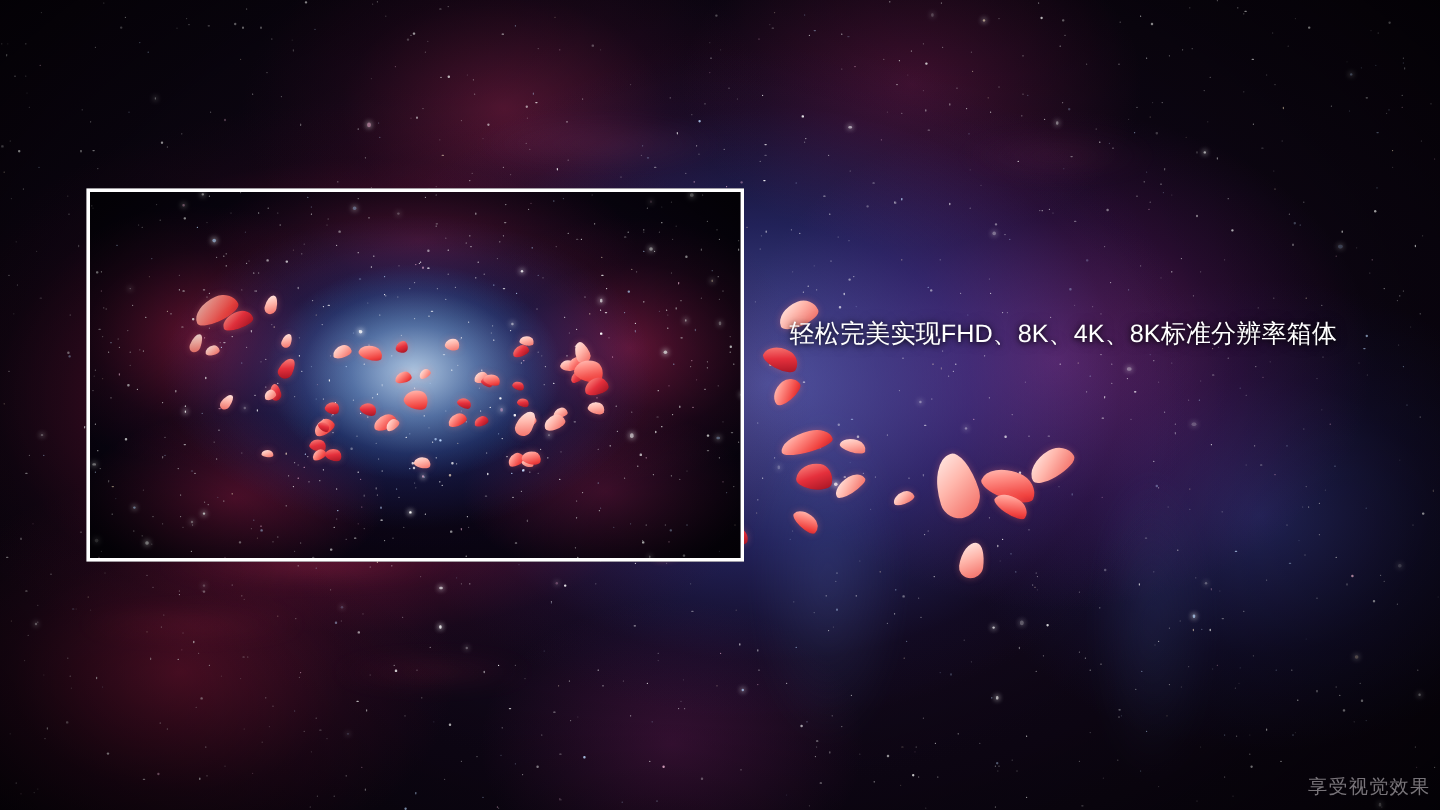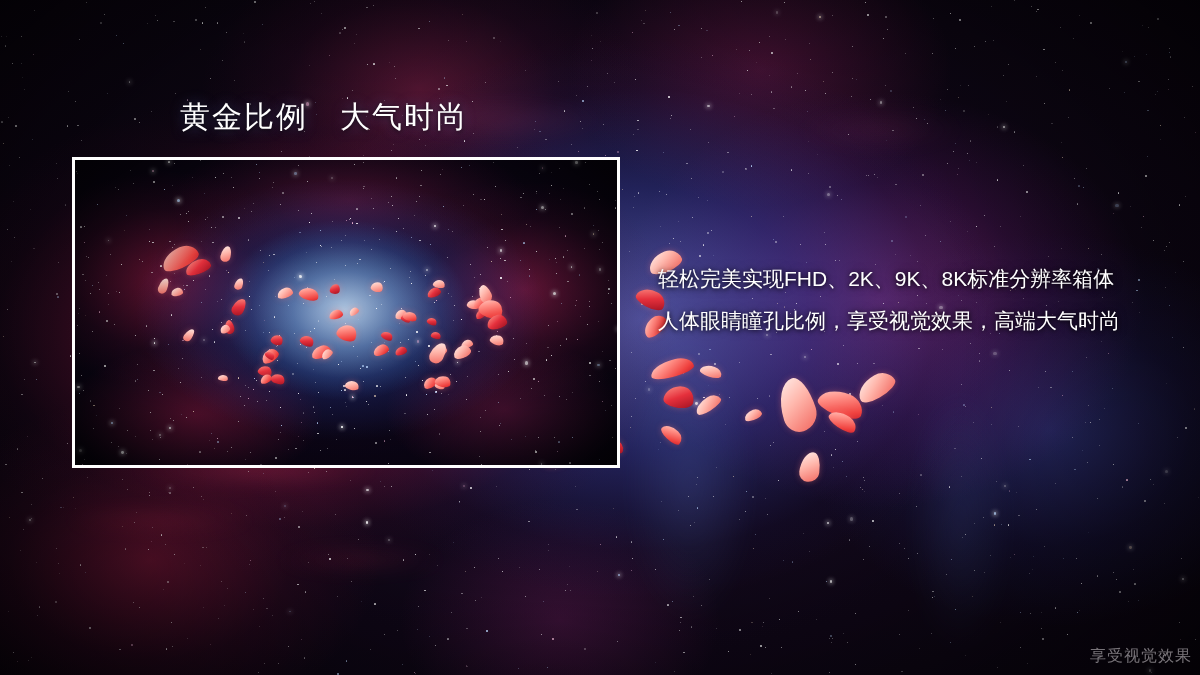--- a/index.html
+++ b/index.html
@@ -1937,22 +1937,20 @@
         <div class="petal" style="left: 404px; top: 140px; width: 24px; height: 18px; transform: rotate(18deg);"></div>
         <div class="petal deep" style="left: 412px; top: 155px; width: 20px; height: 14px; transform: rotate(-12deg);"></div>
         <div class="petal pale" style="left: 356px; top: 182px; width: 14px; height: 22px; transform: rotate(26deg);"></div>
         <div class="petal pale" style="left: 378px; top: 186px; width: 18px; height: 12px; transform: rotate(-20deg);"></div>
         <div class="petal" style="left: 360px; top: 216px; width: 16px; height: 11px; transform: rotate(14deg);"></div>
         <div class="petal deep" style="left: 196px; top: 214px; width: 14px; height: 10px; transform: rotate(22deg);"></div>
       </div>
     <div class="inner-vignette"></div>
   </div>
 
-  <div id="slide-title">黄金比例　大气时尚</div>
 
   <div id="body-copy">
-    <div class="body-line">轻松完美实现FHD、2K、9K、8K标准分辨率箱体</div>
-    <div class="body-line">人体眼睛瞳孔比例，享受视觉效果，高端大气时尚</div>
+    <div class="body-line">轻松完美实现FHD、8K、4K、8K标准分辨率箱体</div>
   </div>
 
   <div id="watermark">享受视觉效果</div>
 
 </div>
 
 </body></html>

